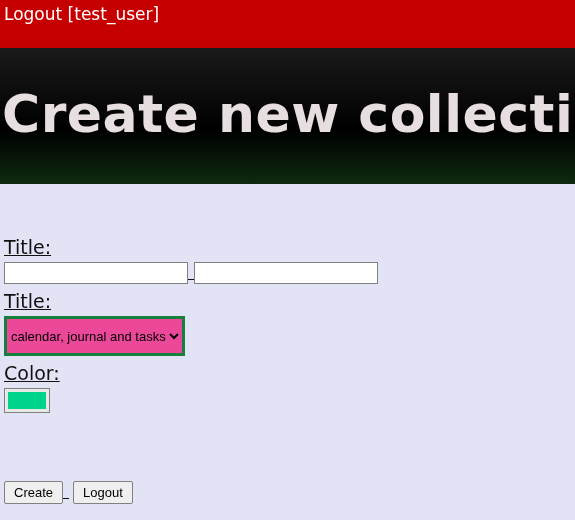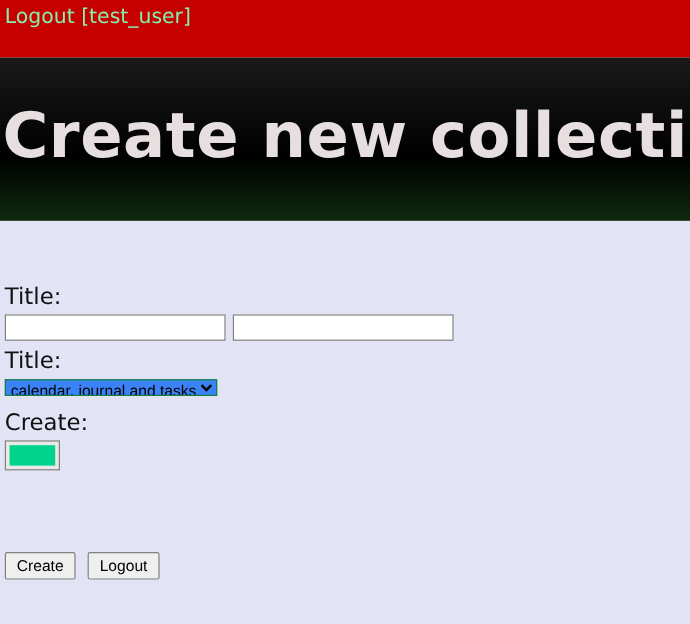--- a/index.html
+++ b/index.html
@@ -10,58 +10,59 @@
       height: 520px;
       overflow: hidden;
     }
     .topbar {
       background: #c60000;
       color: #fff;
       padding: 4px 4px 24px 4px;
       font-size: 17px;
     }
     .topbar a {
-      color: #86efac;
+      color: #ffffff;
       text-decoration: none;
       cursor: pointer;
     }
     .hero {
       background: #0a0a0a;
       background: linear-gradient(to bottom, #1a1a1a 0%, #000 60%, #0e2a0e 100%);
       padding: 36px 0 40px 0;
     }
     .hero h1 {
       color: #e6dedf;
       font-size: 52px;
       font-weight: 700;
       letter-spacing: 0.5px;
       margin-left: 2px;
       white-space: nowrap;
     }
     .form-area {
       padding: 46px 16px 0 4px;
       font-size: 19px;
       color: #111;
+      text-decoration: underline;
     }
     .field-label { display: block; margin-top: 6px; }
     .text-input {
       width: 184px;
       height: 22px;
       border: 1px solid #808080;
       background: #fff;
       margin-top: 4px;
       font-size: 13px;
       padding: 1px 2px;
     }
     .select-input {
       margin-top: 4px;
       font-size: 13px;
-      border: 1px solid #15803d;
-      background: #3b82f6;
-      height: 14px;
+      border: 3px solid #15803d;
+      background: #ec4899;
+      height: 40px;
     }
     .color-input {
       width: 46px;
       height: 25px;
       border: 1px solid #808080;
       background: #e8e8e8;
       padding: 3px;
       margin-top: 4px;
       cursor: pointer;
     }
@@ -94,21 +95,21 @@
   <label class="field-label">Title:</label>
   <input type="text" class="text-input" value="" style="">
 
   <input type="text" class="text-input" value="" style="">
 
   <label class="field-label">Title:</label>
   <select class="select-input">
     <option>calendar, journal and tasks</option>
   </select>
 
-  <label class="field-label">Create:</label>
+  <label class="field-label">Color:</label>
   <div class="color-input">
     <div class="color-swatch" style="background: rgb(0, 212, 140);"></div>
   </div>
 
   <div class="buttons">
     <button class="btn">Create</button>
     <button class="btn">Logout</button>
   </div>
 
 </div>

